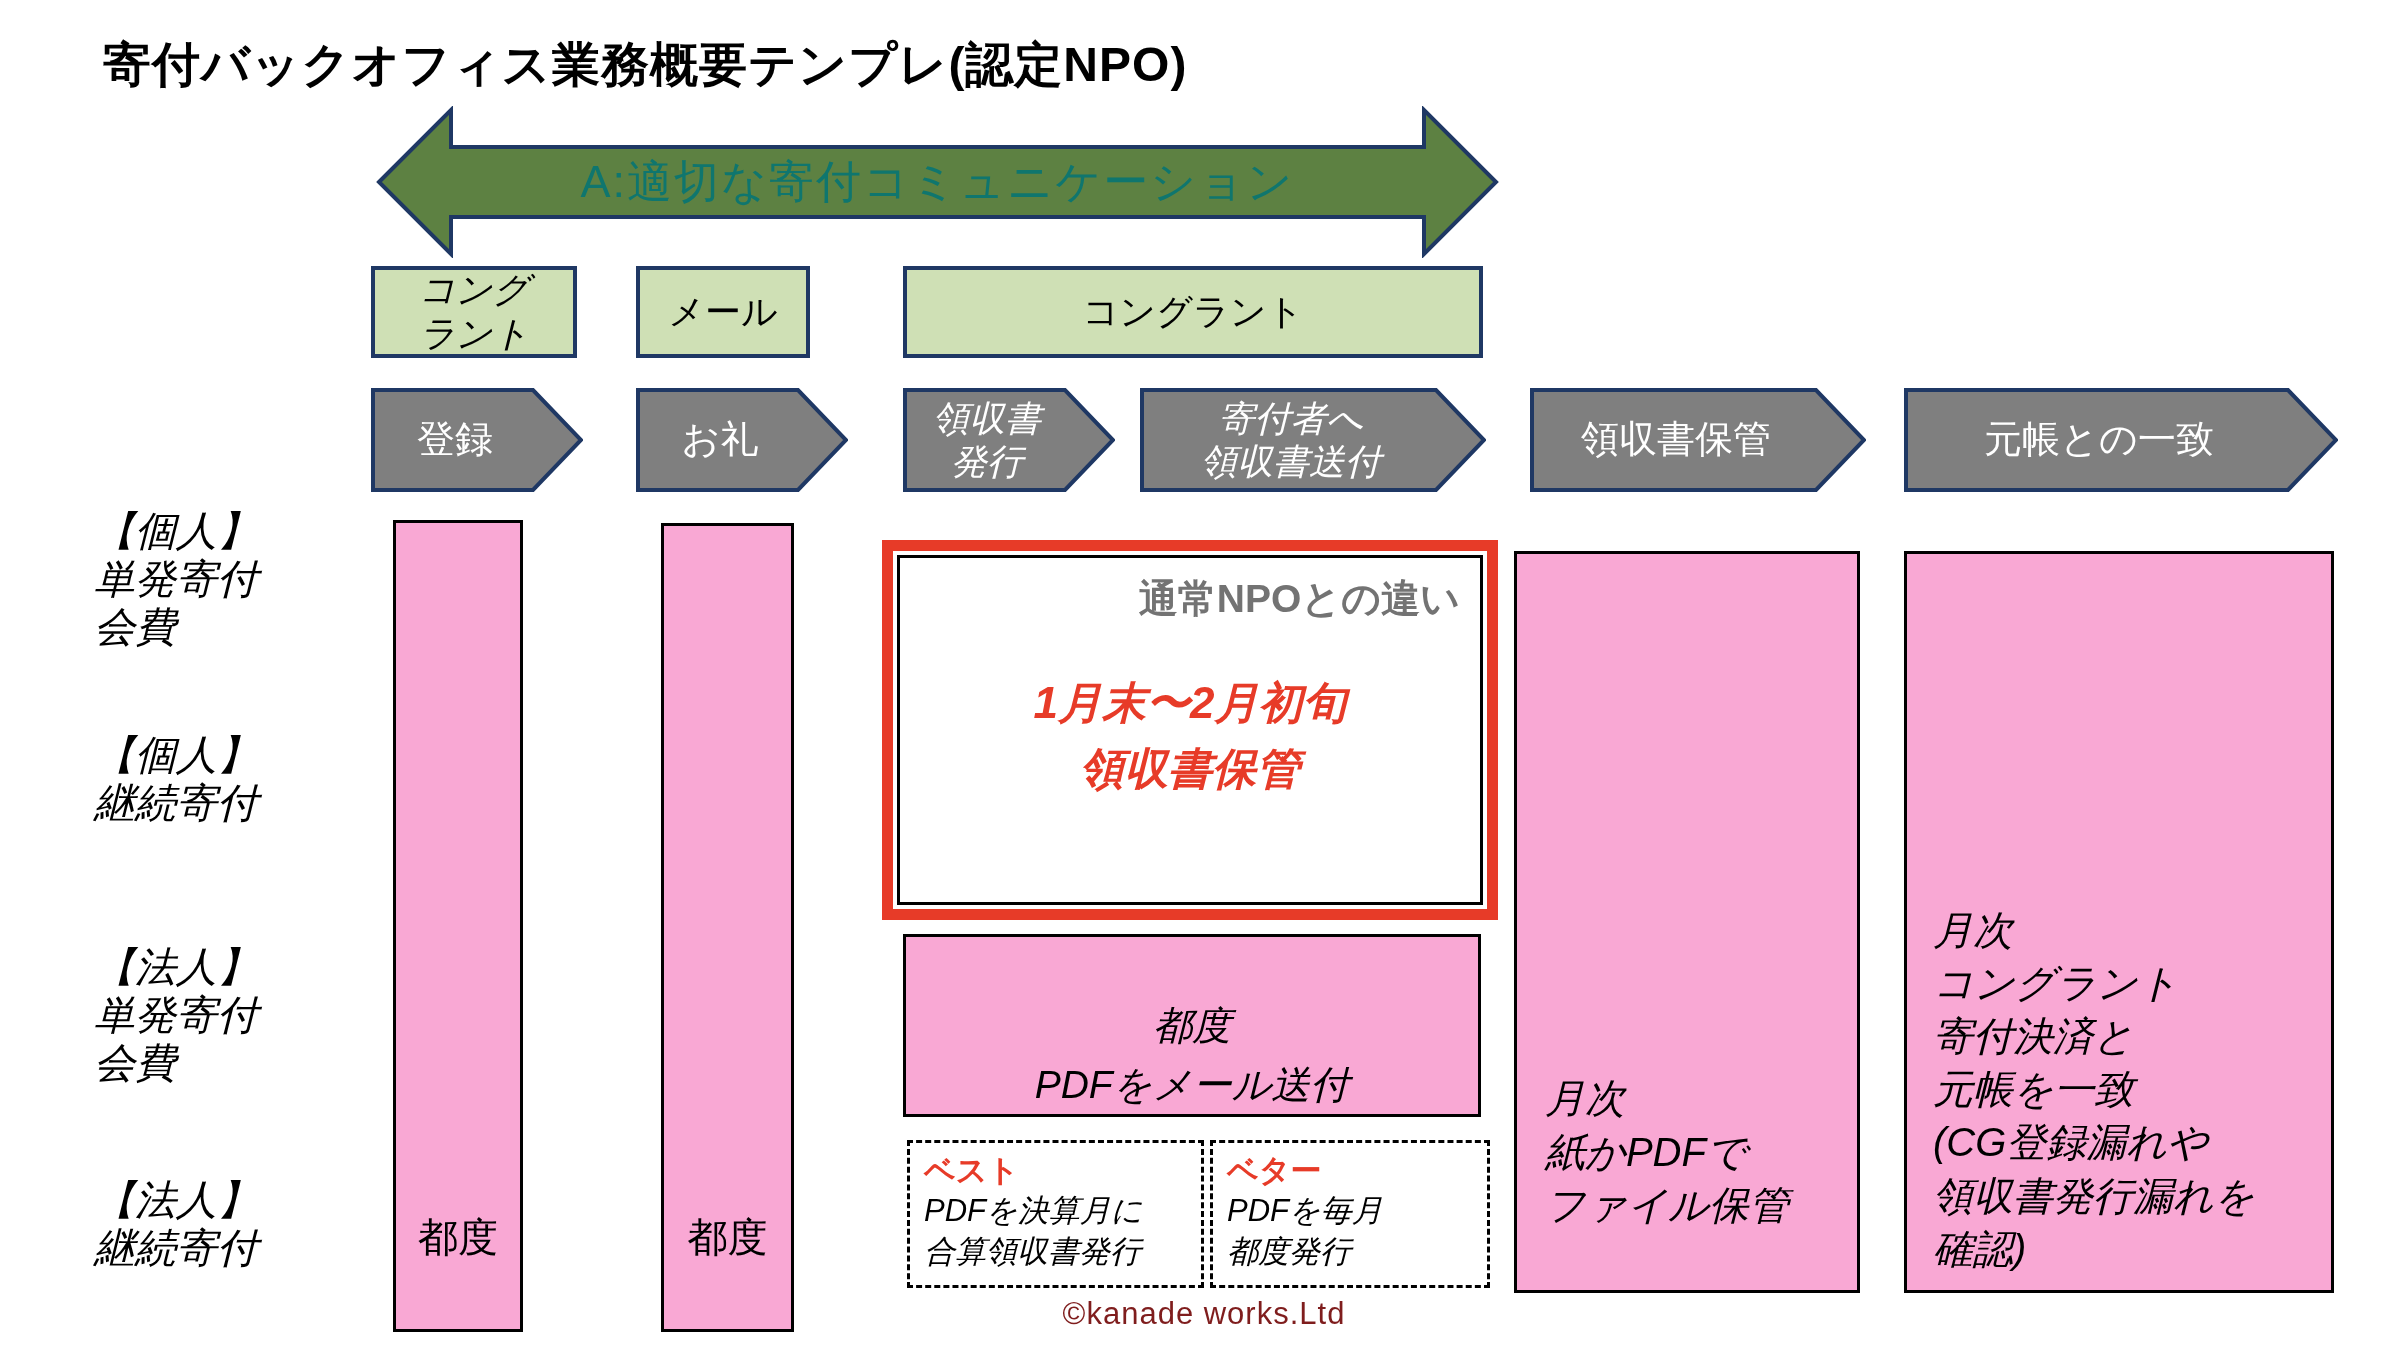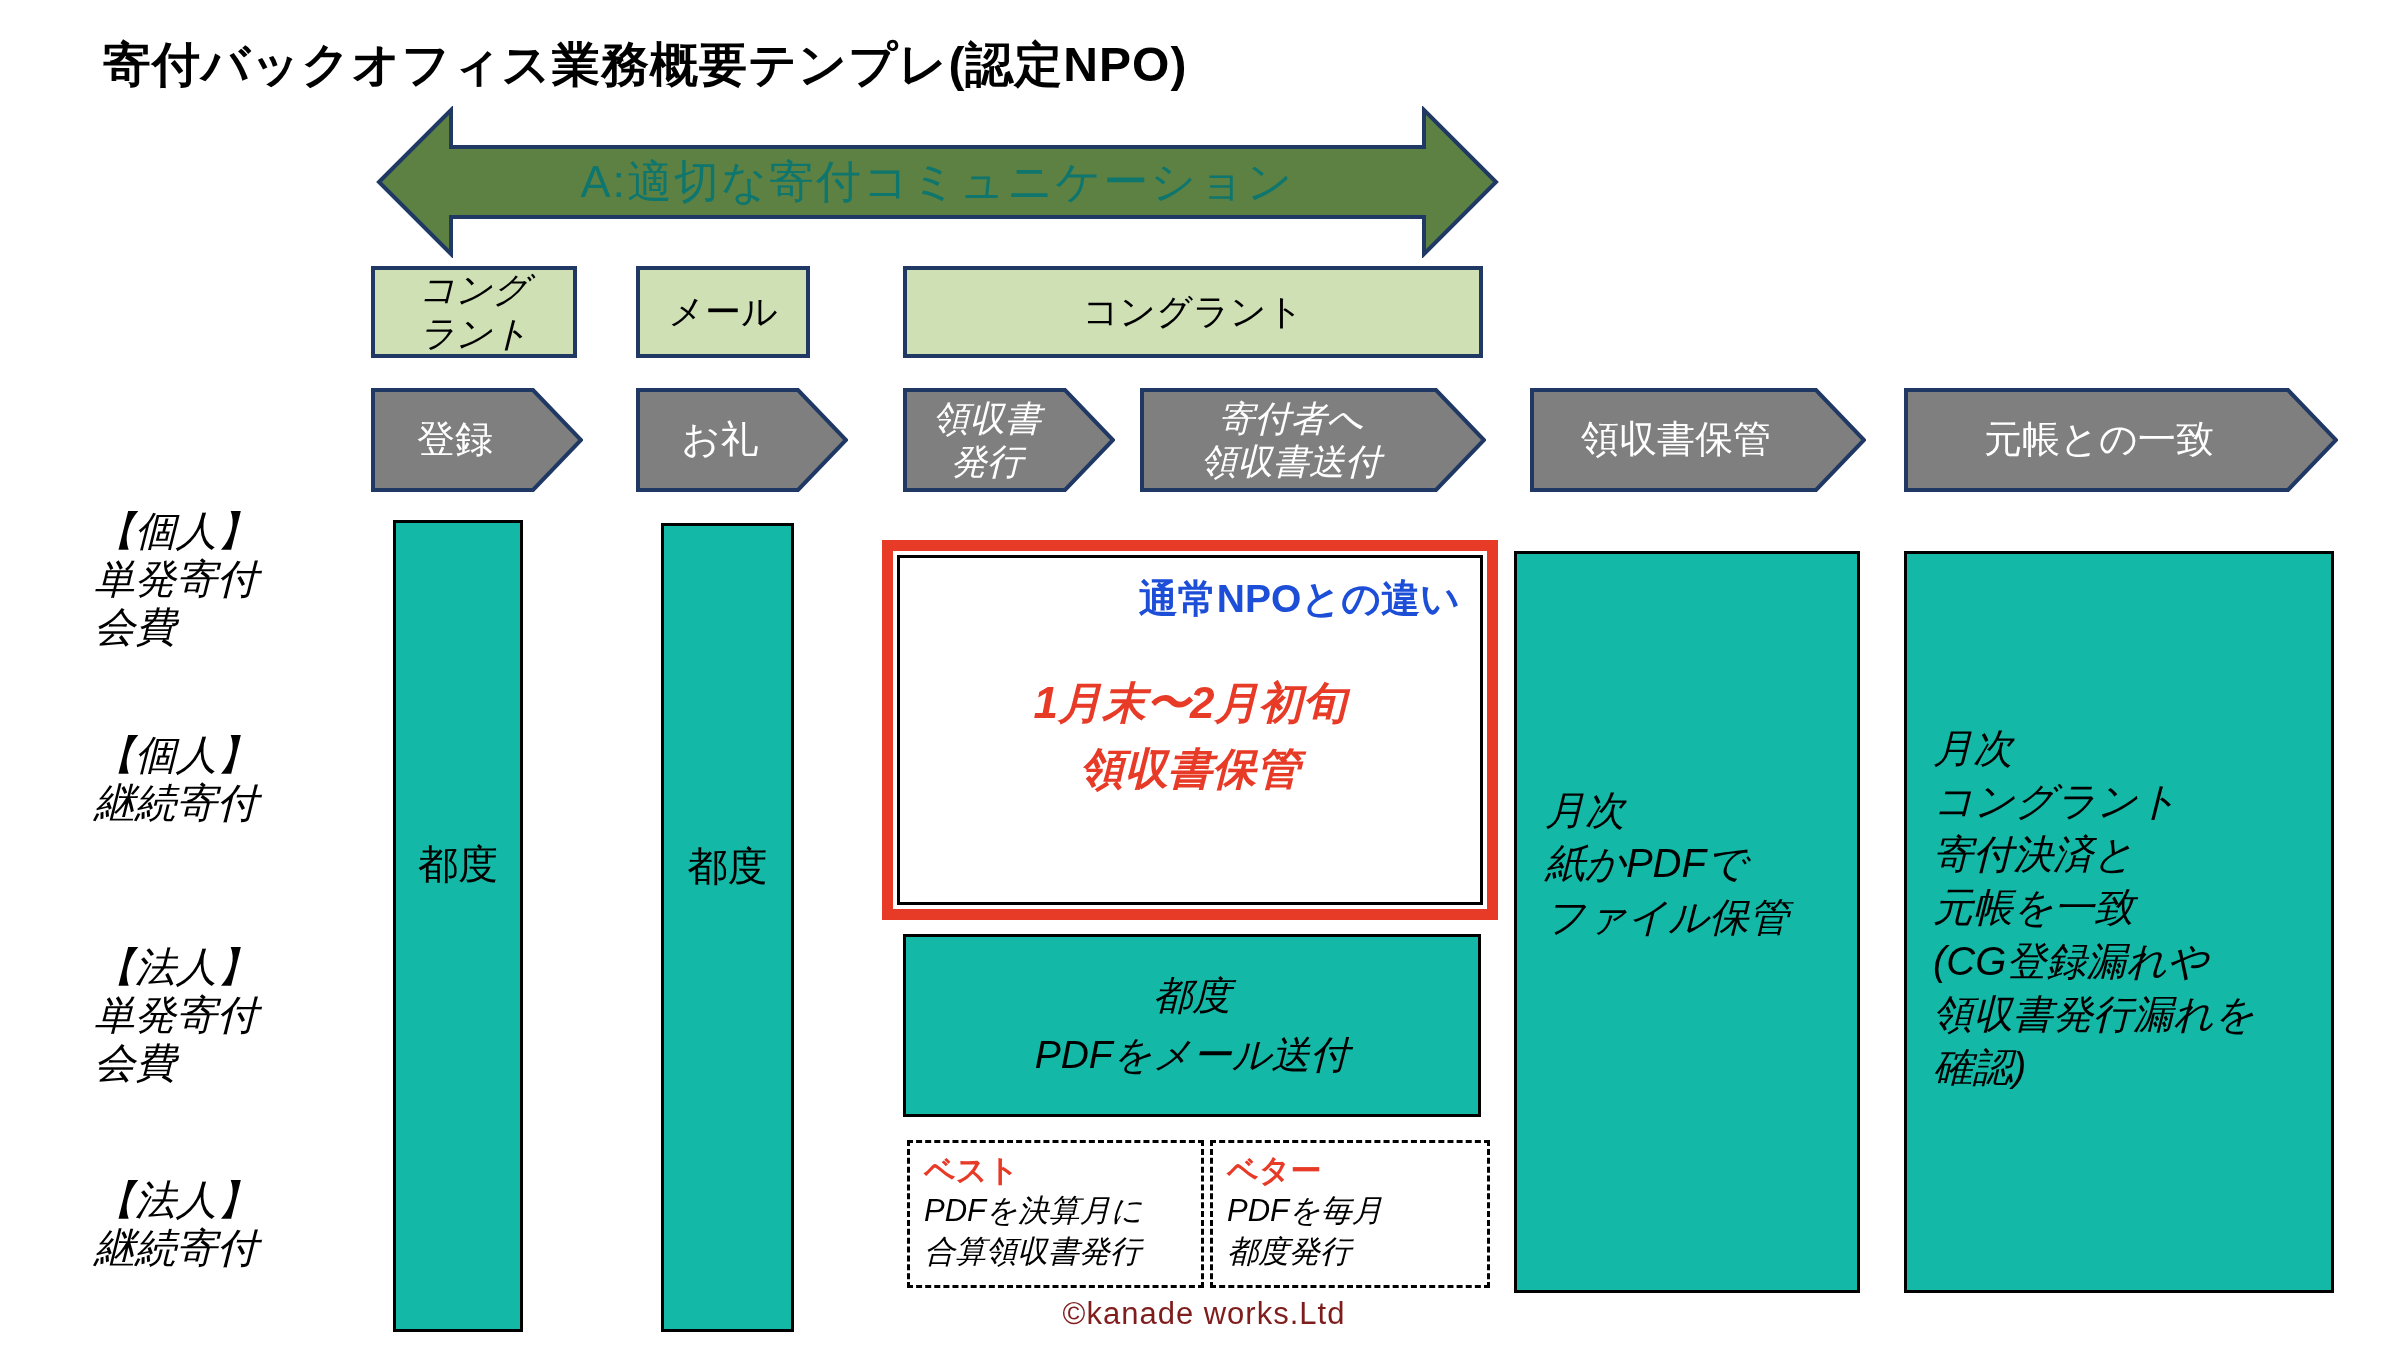--- a/index.html
+++ b/index.html
@@ -41,40 +41,40 @@
     text-align:center;color:#ffffff;font-size:38px;line-height:1.2;
   }
   .chev-label.two{font-size:36px;}
   
   .rowlabel{
     position:absolute;left:94px;
     font-size:41px;line-height:1.17;
   }
   
   .cellbox{
-    position:absolute;background:#14b8a6;border:3px solid #000;
+    position:absolute;background:#f9a8d4;border:3px solid #000;
     box-sizing:border-box;
-    display:flex;flex-direction:column;align-items:center;justify-content:center;
+    display:flex;flex-direction:column;align-items:center;justify-content:flex-end;
     text-align:center;font-size:40px;line-height:1.5;
   }
   .cellbox .shift-up{transform:translateY(-62px);}
   .leftalign{align-items:flex-start;text-align:left;}
   
   .red-outer{
     position:absolute;left:882px;top:540px;width:616px;height:380px;
     border:11px solid #e73b28;box-sizing:border-box;background:#fff;
   }
   .red-inner{
     position:absolute;left:4px;top:4px;right:4px;bottom:4px;
     border:3px solid #000;box-sizing:border-box;
     padding-top:14px;
   }
   .hl-title{
     text-align:right;padding-right:20px;
-    color:#1d4ed8;font-weight:bold;font-size:39px;margin-left:30px;
+    color:#737373;font-weight:bold;font-size:39px;margin-left:30px;
   }
   .hl-body{
     margin-top:44px;text-align:center;
     color:#e73b28;font-weight:bold;font-size:44px;line-height:1.5;
   }
   
   .dashed{
     position:absolute;background:#fff;border:3px dashed #000;
     box-sizing:border-box;padding:8px 14px;
     font-size:31px;line-height:1.3;

